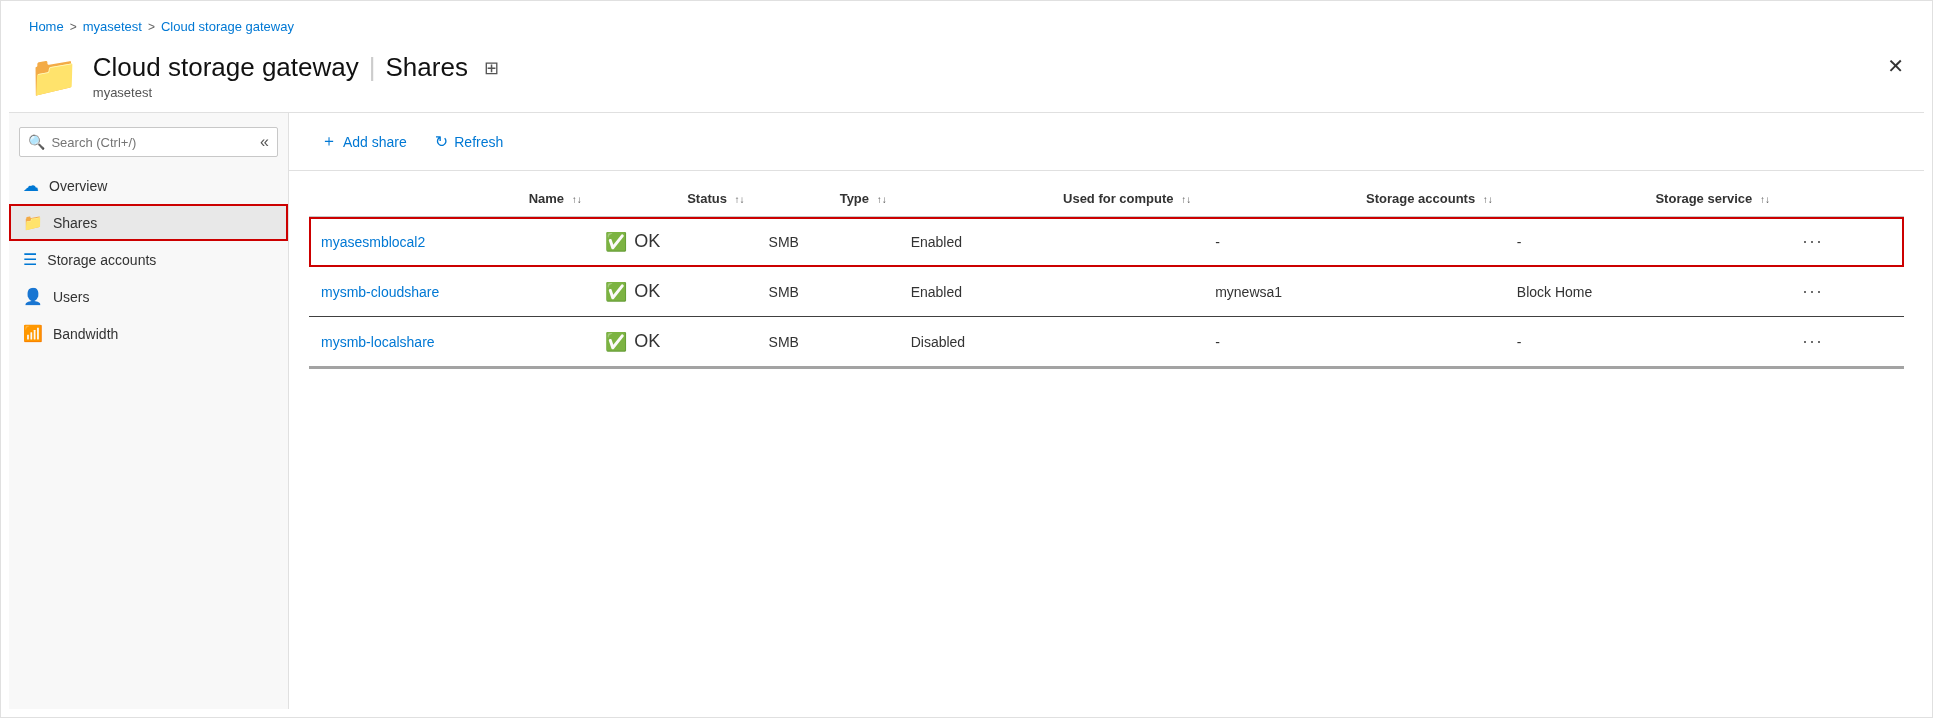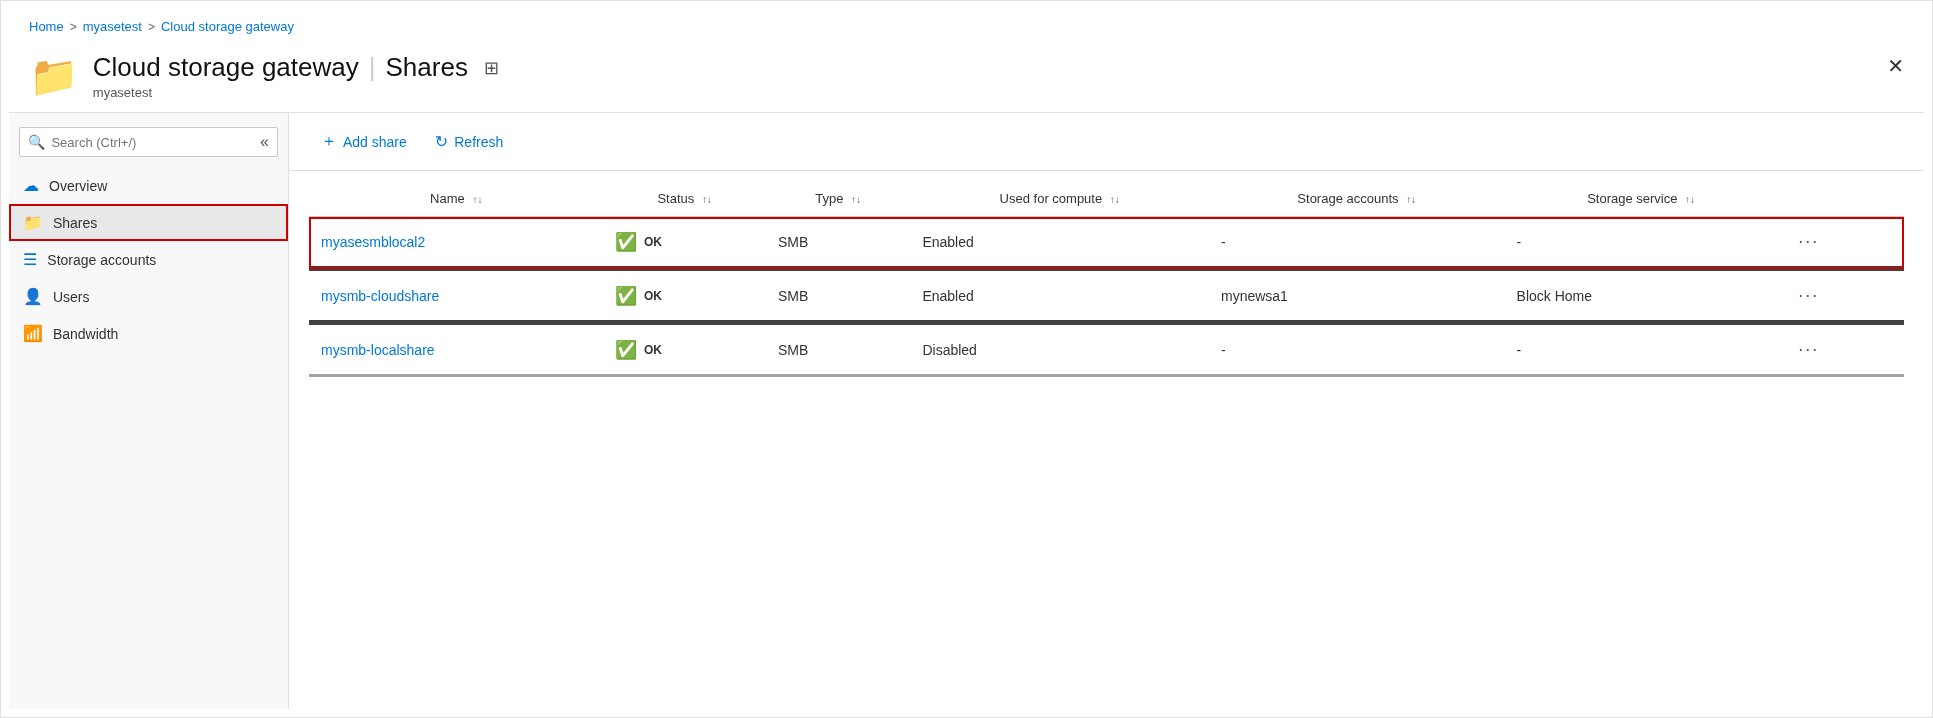--- a/index.html
+++ b/index.html
@@ -205,55 +205,54 @@
     }
     table {
       width: 100%;
       border-collapse: collapse;
       margin-top: 10px;
     }
     thead tr {
       border-bottom: 1px solid #c8c8c8;
     }
     th {
-      text-align: center;
-      font-weight: 400;
+      text-align: right;
+      font-weight: 700;
       font-size: 13px;
       padding: 10px 12px;
       color: #333;
       white-space: nowrap;
       cursor: pointer;
       user-select: none;
     }
     th .sort-arrows {
       font-size: 10px;
       color: #555;
       margin-left: 4px;
     }
     td {
       padding: 12px 12px;
       font-size: 14px;
       color: #333;
-      border-bottom: 5px solid #404040;
+      border-bottom: 1px solid #404040;
       vertical-align: middle;
     }
     tr:last-child td { border-bottom: 3px solid #a3a3a3; }
 
     .status-cell {
       display: flex;
       align-items: center;
       gap: 6px;
     }
     .status-ok {
       color: #107c10;
       font-size: 18px;
     }
     .status-text {
-      font-size: 12px;
-      font-weight: bold;
+      font-size: 18px;
     }
 
     .more-btn {
       background: none;
       border: none;
       cursor: pointer;
       font-size: 18px;
       color: #555;
       padding: 2px 8px;
       letter-spacing: 1px;

